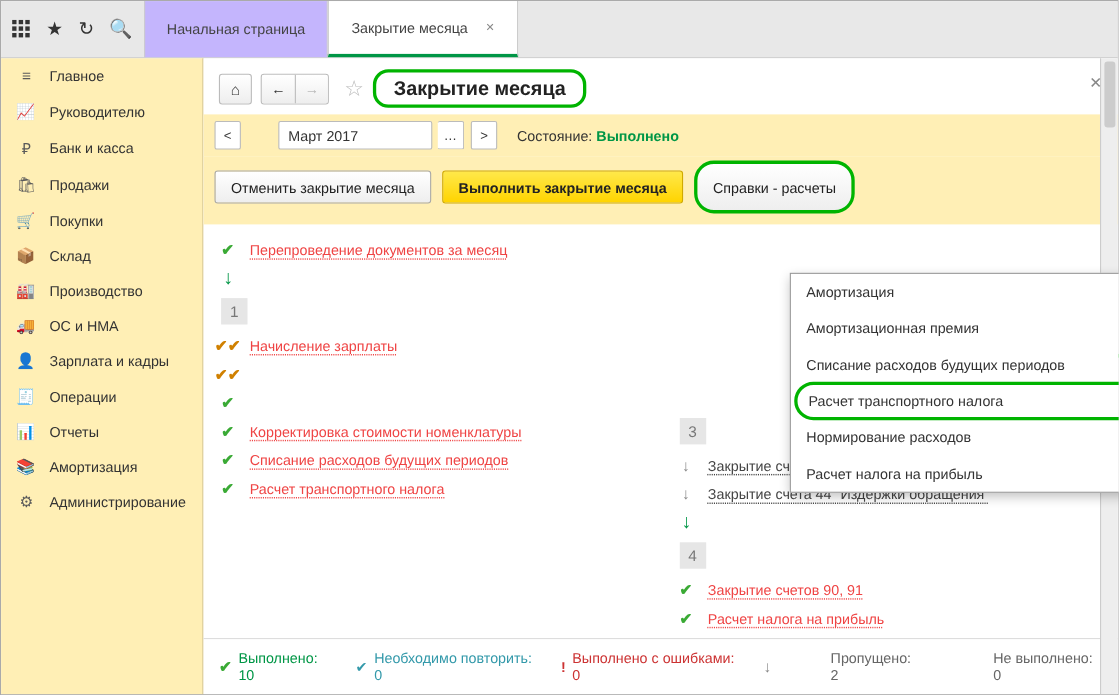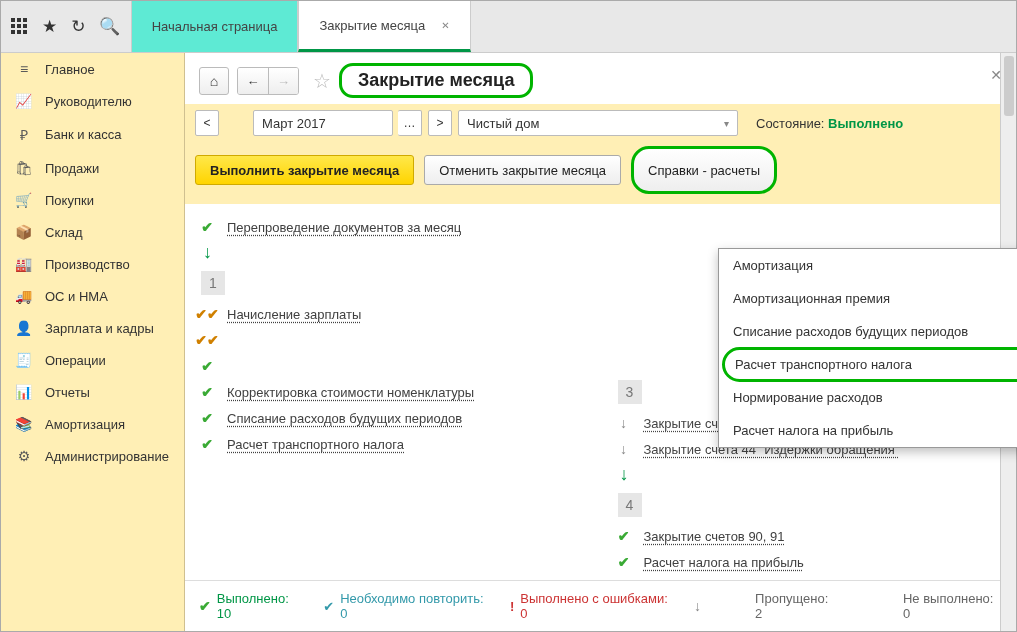--- a/index.html
+++ b/index.html
@@ -5,21 +5,21 @@
 * { box-sizing: border-box; margin: 0; padding: 0; font-family: Arial, sans-serif; }
 body { background: #f0f0f0; font-size: 13px; color: #333; overflow: hidden; }
 .app { width: 1017px; height: 632px; background: #fff; display: flex; flex-direction: column; border: 1px solid #aaa; }
 
 
 .topbar { height: 52px; background: #e8e8e8; border-bottom: 1px solid #ccc; display: flex; align-items: stretch; }
 .topbar-icons { display: flex; align-items: center; padding: 0 10px; gap: 14px; }
 .topbar-icons span { cursor: pointer; font-size: 17px; color: #333; }
 .apps-icon svg { display:block; }
 .tabs { display: flex; align-items: stretch; }
-.tab { padding: 0 20px; display: flex; align-items: center; border-right: 1px solid #ccc; border-left: 1px solid #ccc; position: relative; color: #444; cursor: pointer; background:#5eead4; }
+.tab { padding: 0 20px; display: flex; align-items: center; border-right: 1px solid #ccc; border-left: 1px solid #ccc; position: relative; color: #444; cursor: pointer; background:#c4b5fd; }
 .tab.active { background: #fff; border-bottom: 3px solid #009646; }
 .tab .close-x { font-size: 10px; margin-left: 16px; color: #888; }
 
 
 .body { flex: 1; display: flex; min-height: 0; }
 
 
 .sidebar { width: 184px; background: #ffefb5; border-right: 1px solid #d0c090; overflow: hidden; }
 .nav-item { display: flex; align-items: center; padding: 8px 10px 8px 14px; color: #333; cursor: pointer; gap: 12px; }
 .nav-icon { width: 18px; text-align: center; color: #5a5a5a; font-size: 14px; }
@@ -55,21 +55,21 @@
 
 .content { position: relative; flex: 1; padding: 10px 14px 0; overflow: hidden; }
 .ops-columns { display: flex; gap: 30px; }
 .col { flex: 1; min-width: 0; }
 
 .op-row { display: flex; align-items: center; gap: 12px; padding: 5px 0; }
 .op-ico { width: 16px; display: inline-flex; justify-content: center; }
 .check-ok { color: #3aaa35; font-weight: bold; font-size: 14px; }
 .check-double { color: #d08000; font-weight: bold; font-size: 14px; }
 .skip-arrow { color: #888; font-weight: bold; font-size: 14px; }
-.op-text { color: #404040; text-decoration: underline dotted; text-underline-offset: 3px; }
+.op-text { color: #ef4444; text-decoration: underline dotted; text-underline-offset: 3px; }
 .op-text.plain { color: #444; text-decoration: underline dotted; }
 
 .stage-num { background: #e6e6e6; width: 24px; height: 24px; display: inline-flex; align-items: center; justify-content: center; color: #777; font-size: 14px; margin: 6px 0 6px 2px; }
 .arrow-down { color: #009646; font-size: 18px; margin: 2px 0 2px 4px; }
 
 
 .right-partial { color: #009646; text-decoration: underline dotted; text-align: right; position: absolute; right: 0; top: 100px; }
 
 
 .dropdown { position: absolute; top: 195px; left: 533px; width: 330px; background: #fff; border: 1px solid #999; box-shadow: 0 4px 10px rgba(0,0,0,0.25); z-index: 10; }
@@ -202,30 +202,26 @@
       <span class="title-box">Закрытие месяца</span>
     </div>
 
     <div class="params">
       <span class="small-btn">&lt;</span>
       <span class="period-box">
             <span>Март 2017</span>
           </span>
       <span class="small-btn ellipsis-btn">…</span>
       <span class="small-btn">&gt;</span>
-      <span class="org-box">
-        <span>Чистый дом</span>
-        <span class="dd-caret">▾</span>
-      </span>
       <span class="status-label"><span>Состояние:</span> <span class="status-value">Выполнено</span></span>
     </div>
 
     <div class="actions">
+      <span class="btn">Отменить закрытие месяца</span>
       <span class="btn btn-primary">Выполнить закрытие месяца</span>
-      <span class="btn">Отменить закрытие месяца</span>
       <span class="btn btn-ellips">Справки - расчеты</span>
     </div>
 
     <div class="content">
 
       <div class="ops-columns">
         <div class="col">
 
           <div class="op-row">
                 <span class="op-ico check-ok">✔</span>

